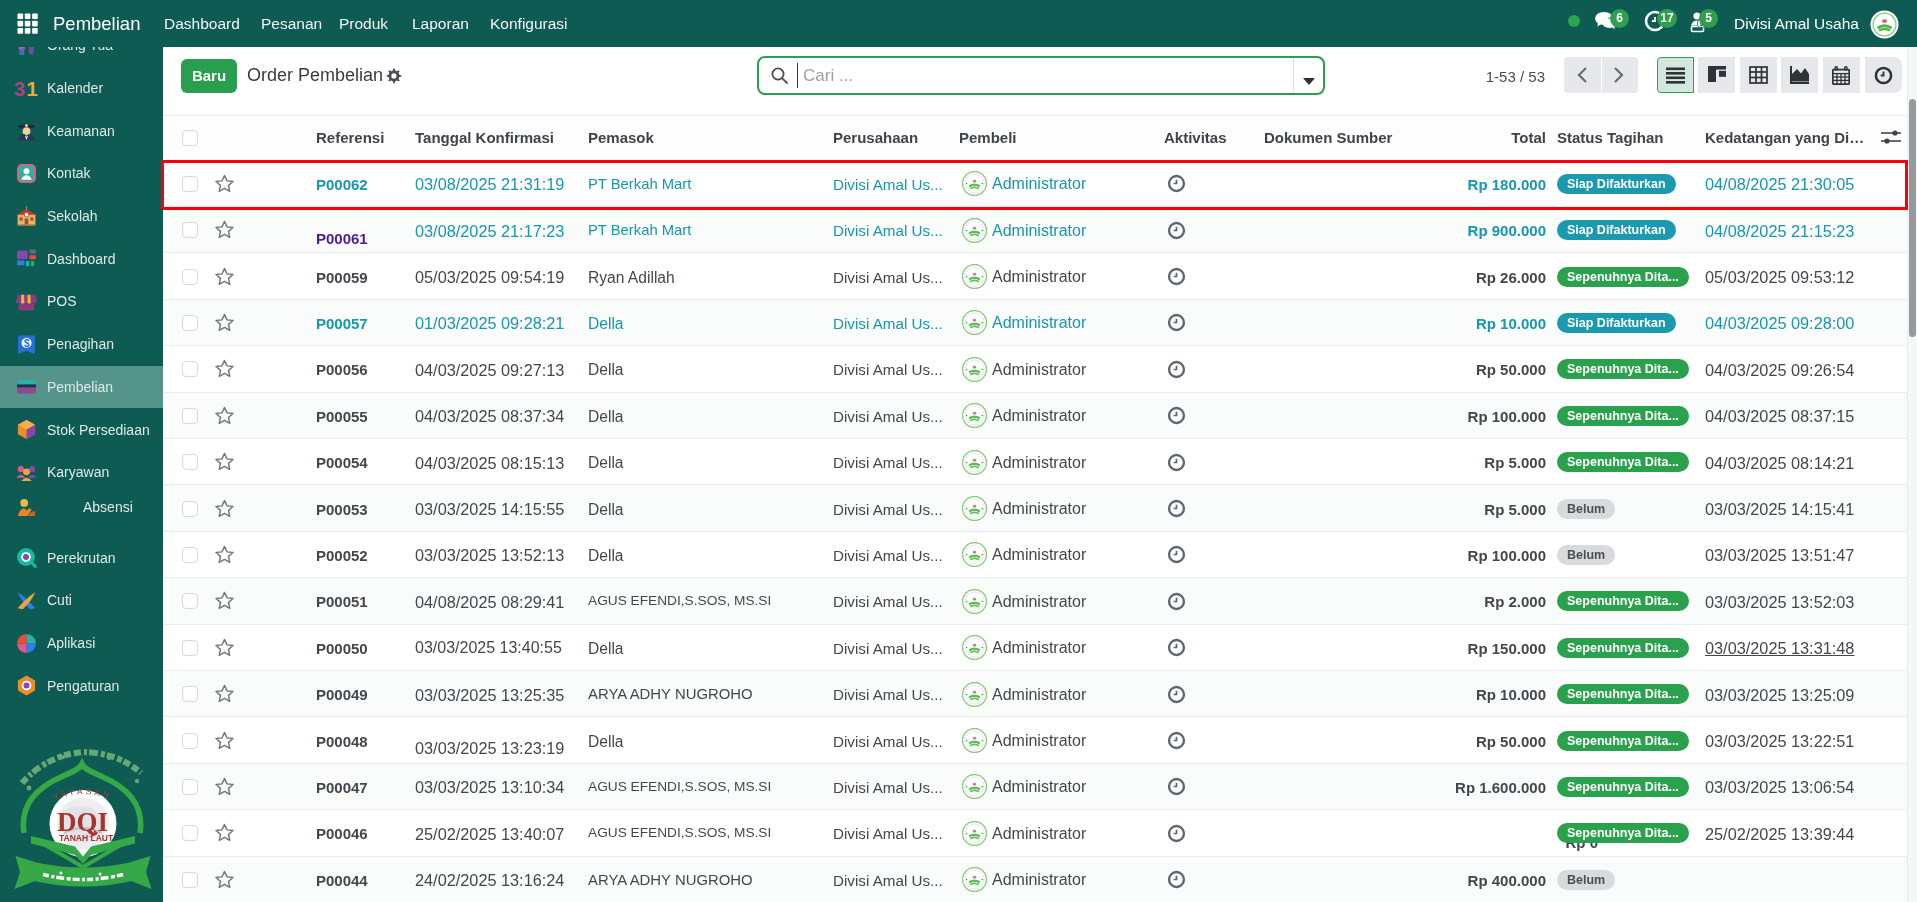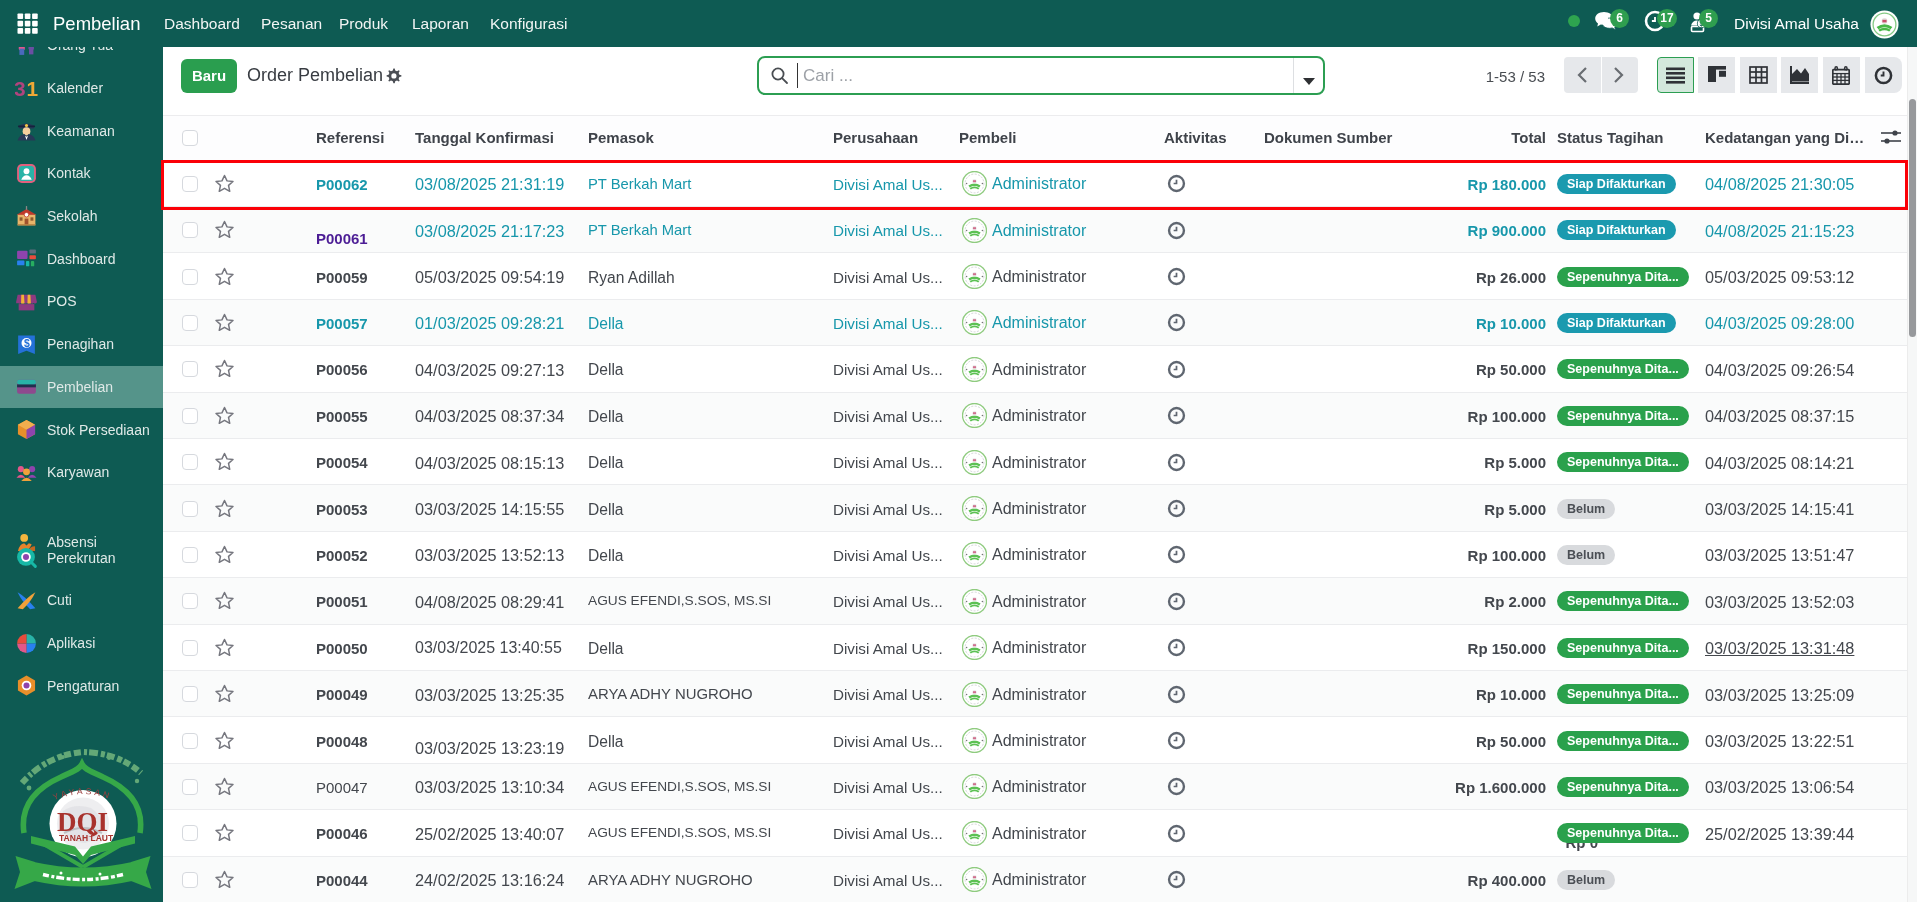--- a/index.html
+++ b/index.html
@@ -391,21 +391,21 @@
       <circle cx="12" cy="12" r="9.4" fill="none" stroke="#5f6670" stroke-width="3"></circle>
       <path d="M12 7.2 L12 12 L8.4 12" fill="none" stroke="#5f6670" stroke-width="2.2"></path>
     </svg></div>
 <div class="cell" style="left:1396px;top:732.5px;width:150px;text-align:right;color:#43474d;font-weight:bold;">Rp 50.000</div>
 <div class="badge" style="left:1557px;top:730.5px;background:#2aa14c;">Sepenuhnya Dita...</div>
 <div class="cell" style="left:1705px;top:732.0px;color:#43474d;font-size:16.3px;">03/03/2025 13:22:51</div>
 <div class="abs cb" style="left:182px;top:778.8999999999999px;"></div>
 <div class="abs" style="left:214px;top:775.9px;"><svg width="21" height="21" viewBox="0 0 24 24">
       <path d="M12 2.8 L14.9 9 L21.7 9.7 L16.6 14.2 L18 20.9 L12 17.5 L6 20.9 L7.4 14.2 L2.3 9.7 L9.1 9 Z" fill="none" stroke="#75767e" stroke-width="1.7" stroke-linejoin="round"></path>
     </svg></div>
-<div class="cell" style="left:316px;top:778.9px;color:#43474d;font-weight:normal;text-align:center;">P00047</div>
+<div class="cell" style="left:316px;top:778.9px;color:#43474d;font-weight:bold;text-align:center;">P00047</div>
 <div class="cell" style="left:415px;top:778.4px;color:#43474d;font-size:16.3px;">03/03/2025 13:10:34</div>
 <div class="cell" style="left:588px;top:778.9px;color:#43474d;font-size:13.7px;">AGUS EFENDI,S.SOS, MS.SI</div>
 <div class="cell" style="left:833px;top:778.9px;color:#43474d;font-size:15.2px;">Divisi Amal Us...</div>
 <div class="abs" style="left:962px;top:774.4px;"><svg width="25" height="25" viewBox="0 0 25 25">
       <circle cx="12.5" cy="12.5" r="12" fill="#fff" stroke="#8fcb7f" stroke-width="1.4"></circle>
       <circle cx="12.5" cy="12.5" r="9.4" fill="none" stroke="#c9cbcd" stroke-width="0.8" stroke-dasharray="2 1.4"></circle>
       <path d="M6.4 14.6 Q12.5 10.6 18.6 14.6 L17.2 16.4 Q12.5 13.6 7.8 16.4 Z" fill="#5cc153"></path>
       <path d="M7.6 16.9 Q12.5 13.9 17.4 16.9 L16.2 18.5 Q12.5 16.2 8.8 18.5 Z" fill="#5cc153"></path>
       <circle cx="12.5" cy="10.2" r="2.3" fill="#ebebeb"></circle>
       <rect x="11" y="9.2" width="3" height="2" fill="#d0708e"></rect>
@@ -652,21 +652,21 @@
     <span class="ic"><svg width="23" height="23" viewBox="0 0 22 22">
         <circle cx="5.6" cy="7.8" r="2.9" fill="#e2578a"></circle>
         <path d="M1.4 16 Q5.6 10.4 9.8 16 Z" fill="#e2578a"></path>
         <circle cx="16.4" cy="7.8" r="2.9" fill="#8e44ad"></circle>
         <path d="M12.2 16 Q16.4 10.4 20.6 16 Z" fill="#8e44ad"></path>
         <circle cx="11" cy="10.4" r="3.3" fill="#f0a13a"></circle>
         <path d="M6 19.2 Q11 12.8 16 19.2 Z" fill="#f0a13a"></path>
       </svg></span>
     <span class="txt">Karyawan</span>
   </div>
-<div class="sideitem" style="top:521px;">
+<div class="sideitem" style="top:486px;gap:36px;">
     <span class="ic"><svg width="23" height="23" viewBox="0 0 22 22">
         <circle cx="8.8" cy="6.6" r="3.7" fill="#f5b63f"></circle>
         <path d="M2.8 19.2 Q4.4 12.4 8.8 11.8 L11 13.9 L13.2 11.8 Q14.8 12 16 13 L12.2 19.2 Z" fill="#e8832a"></path>
         <path d="M13 19.2 Q14 14.6 19.2 14.6 L19.2 19.2 Z" fill="#c4681f"></path>
       </svg></span>
     <span class="txt">Absensi</span>
   </div>
 <div class="sideitem" style="top:536.4px;">
     <span class="ic"><svg width="23" height="23" viewBox="0 0 22 22">
         <circle cx="10.5" cy="10.5" r="8.5" fill="#17b8a6"></circle>

